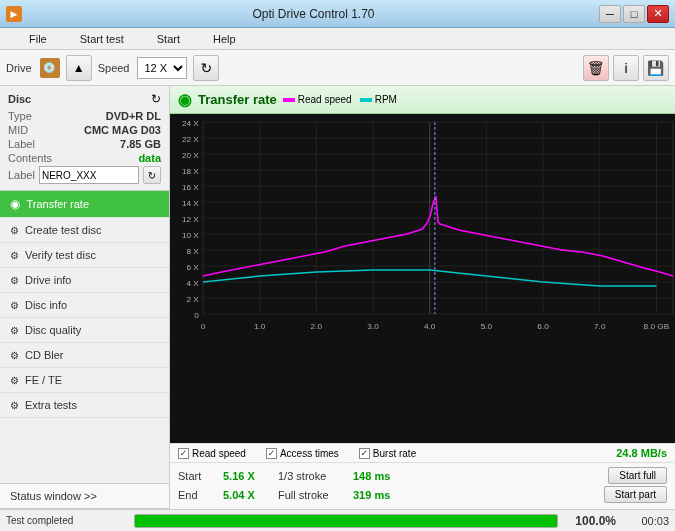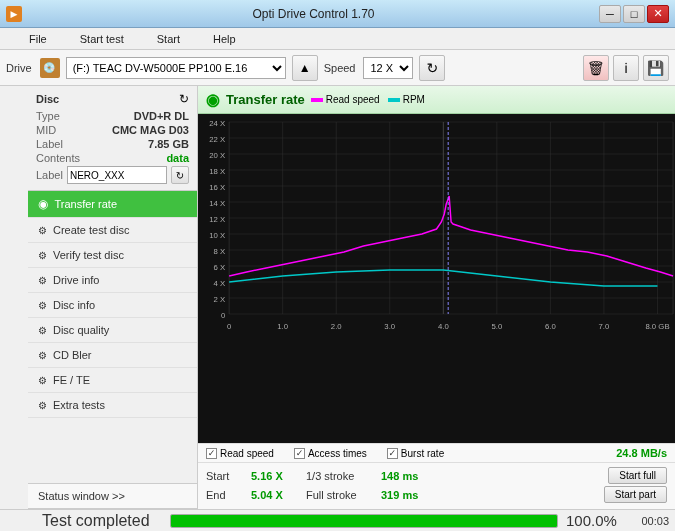--- a/index.html
+++ b/index.html
@@ -18,21 +18,21 @@
     
     #toolbar { background: #f5f5f5; height: 36px; display: flex; align-items: center; padding: 2px 6px; gap: 6px; border-bottom: 1px solid #ccc; }
     #toolbar .label { font-size: 11px; color: #333; margin-right: 2px; }
     #toolbar select { height: 22px; font-size: 11px; padding: 0 2px; border: 1px solid #aaa; background: white; }
     #toolbar .drive-select { width: 220px; }
     #toolbar .speed-select { width: 50px; }
     .tb-btn { width: 26px; height: 26px; display: flex; align-items: center; justify-content: center; border: 1px solid #bbb; background: linear-gradient(to bottom, #f8f8f8, #e0e0e0); cursor: pointer; border-radius: 2px; font-size: 14px; }
     .tb-btn.icon-eject { font-size: 12px; }
 
     
-    #main { display: flex; height: calc(531px - 28px - 22px - 36px - 22px); padding-left: 28px; }
+    #main { display: flex; height: calc(531px - 28px - 22px - 36px - 22px); }
 
     
     #sidebar { width: 170px; background: #f0f0f0; border-right: 1px solid #ccc; display: flex; flex-direction: column; }
     .disc-panel { padding: 6px 8px; border-bottom: 1px solid #ccc; }
     .disc-header { display: flex; align-items: center; justify-content: space-between; margin-bottom: 4px; }
     .disc-title { font-weight: bold; font-size: 11px; color: #333; }
     .disc-info-row { display: flex; justify-content: space-between; margin-bottom: 2px; }
     .disc-info-label { color: #666; font-size: 11px; }
     .disc-info-value { color: #333; font-size: 11px; font-weight: bold; }
     .disc-info-value.green { color: #090; }
@@ -67,24 +67,24 @@
     .stat-label { color: #333; width: 45px; }
     .stat-value { color: #090; font-weight: bold; width: 45px; }
     .stat-label2 { color: #333; width: 75px; margin-left: 10px; }
     .stat-value2 { color: #090; font-weight: bold; width: 55px; }
     .stat-label3 { color: #333; width: 75px; margin-left: 10px; }
     .stat-value3 { color: #090; font-weight: bold; width: 35px; }
     .action-btn { margin-left: auto; padding: 2px 10px; font-size: 10px; border: 1px solid #aaa; background: linear-gradient(to bottom, #f8f8f8, #e0e0e0); cursor: pointer; border-radius: 2px; }
 
     
     #statusbar { height: 22px; background: #f0f0f0; border-top: 1px solid #ccc; display: flex; align-items: center; padding: 0 6px; gap: 8px; }
-    .status-text { font-size: 16px; color: #333; width: 120px; margin-left: 36px; }
+    .status-text { font-size: 10px; color: #333; width: 120px; }
     .progress-bar-outer { flex: 1; height: 14px; background: #ddd; border: 1px solid #aaa; border-radius: 2px; overflow: hidden; }
     .progress-bar-inner { height: 100%; background: #00c000; }
-    .progress-pct { font-size: 15px; color: #333; width: 50px; text-align: right; }
+    .progress-pct { font-size: 12px; color: #333; width: 50px; text-align: right; font-weight: bold; }
     .status-time { font-size: 11px; color: #333; width: 45px; text-align: right; }
 
     
     .refresh-icon { font-size: 12px; cursor: pointer; }
   </style>
 </head>
 <body>
 
 <div id="titlebar">
   <div style="display:flex;align-items:center;">
@@ -101,23 +101,20 @@
 <div id="menubar">
   <span class="menu-item">File</span>
   <span class="menu-item">Start test</span>
   <span class="menu-item">Start</span>
   <span class="menu-item">Help</span>
 </div>
 
 <div id="toolbar">
   <span class="label">Drive</span>
   <div style="width:20px;height:20px;background:#c08030;border-radius:2px;display:flex;align-items:center;justify-content:center;font-size:10px;color:white;">💿</div>
-  <select class="drive-select">
-    <option>(F:)  TEAC DV-W5000E PP100 E.16</option>
-  </select>
   <div class="tb-btn icon-eject" title="Eject">▲</div>
   <span class="label">Speed</span>
   <select class="speed-select">
     <option>12 X</option>
   </select>
   <div class="tb-btn">↻</div>
   <div style="margin-left:auto;display:flex;gap:4px;">
     <div class="tb-btn" style="background:linear-gradient(to bottom,#ffe8e8,#f0c0c0);">🗑</div>
     <div class="tb-btn">ℹ</div>
     <div class="tb-btn">💾</div>

